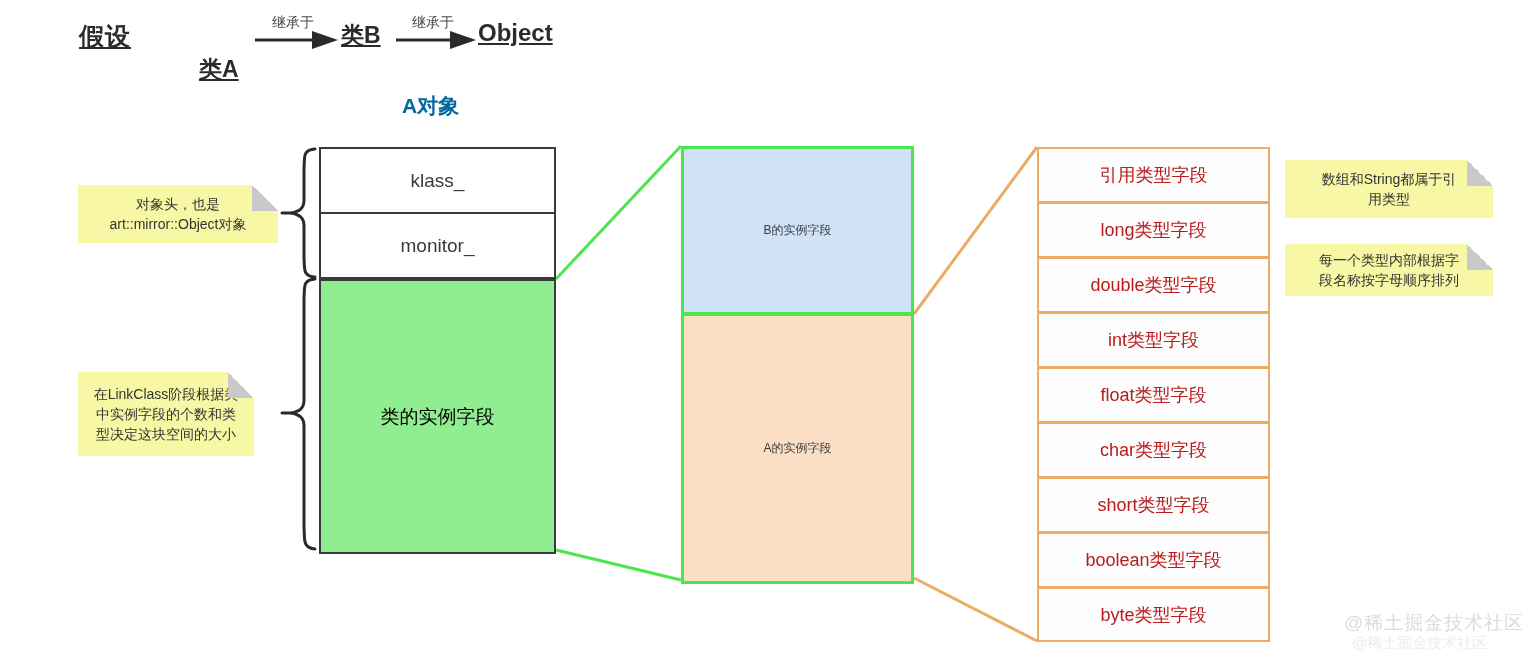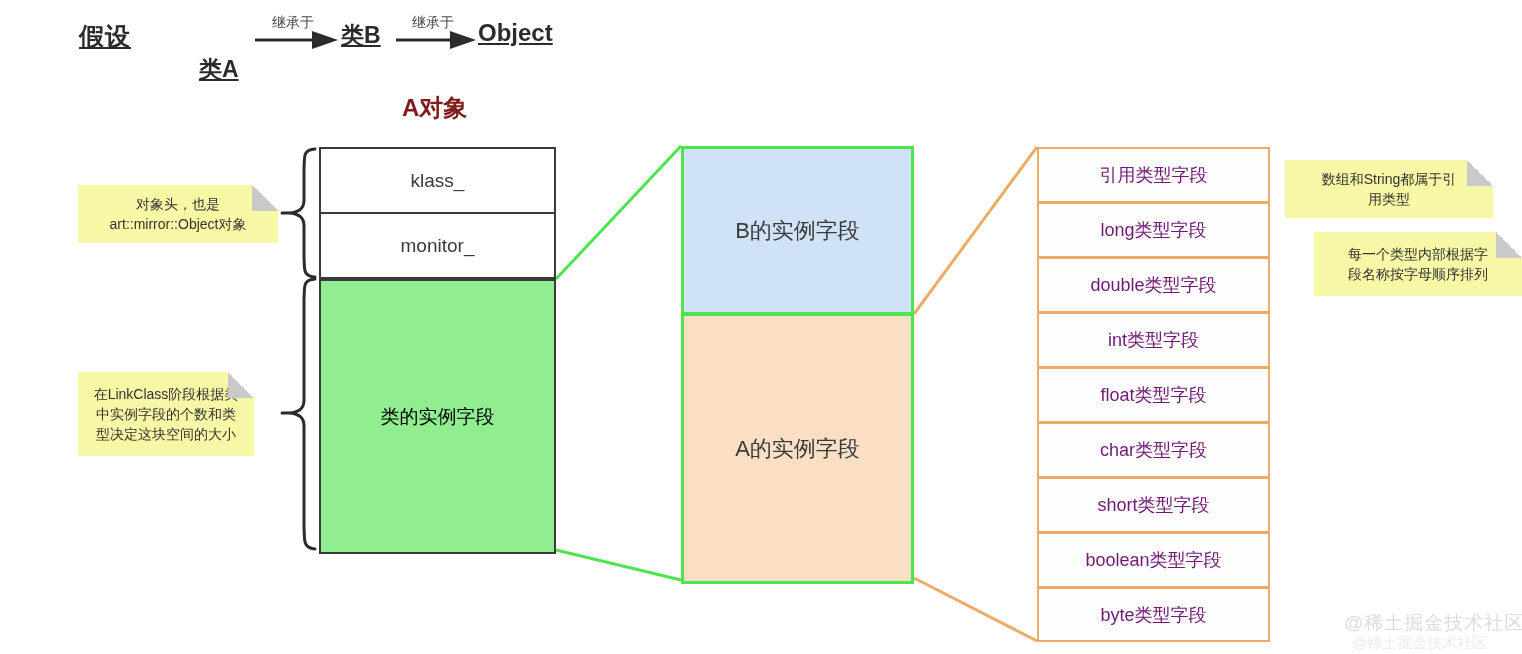--- a/index.html
+++ b/index.html
@@ -15,72 +15,72 @@
   .hdr-item{position:absolute;font-weight:bold;color:#2b2b2b;white-space:nowrap;text-decoration:underline;}
   #hdr-assume{left:79px;top:20px;font-size:25px;letter-spacing:1px;}
   #hdr-classA{left:199px;top:20px;font-size:23px;margin-top:34px;}
   #hdr-classB{left:341px;top:20px;font-size:23px;}
   #hdr-object{left:478px;top:19px;font-size:24px;}
   .arrow-label{position:absolute;font-size:14px;font-weight:normal;color:#4a4a4a;white-space:nowrap;}
   #lbl-inherit-1{left:272px;top:14px;}
   #lbl-inherit-2{left:412px;top:14px;}
 
   
-  #a-object-title{position:absolute;left:402px;top:92px;font-size:24px;font-weight:bold;color:#7f1d1d;white-space:nowrap;}
+  #a-object-title{position:absolute;left:402px;top:92px;font-size:21px;font-weight:bold;color:#0369a1;white-space:nowrap;}
 
   
   .obj-col{position:absolute;left:319px;top:147px;width:237px;}
   .obj-cell{
     box-sizing:border-box;width:237px;border:2px solid #3a3a3a;
     display:flex;align-items:center;justify-content:center;
     font-size:19px;color:#3a3a3a;background:#fff;
   }
   #cell-klass{height:66px;border-bottom-width:1px;}
   #cell-monitor{height:66px;border-top-width:1px;border-bottom-width:2px;}
   #cell-instance-fields{
     height:275px;background:#90EE90;border-top-width:2px;font-size:19px;color:#000000;
   }
 
   
   .mid-col{position:absolute;left:681px;top:146px;width:233px;}
   .mid-cell{
     box-sizing:border-box;width:233px;border:3px solid #4ee44e;
     display:flex;align-items:center;justify-content:center;
-    font-size:22px;color:#3a3a3a;
+    font-size:12px;color:#3a3a3a;
   }
   #cell-b-fields{height:168px;background:#cfe2f8;border-bottom-width:2px;}
   #cell-a-fields{height:270px;background:#fbdfc4;border-top-width:2px;}
 
   
   .field-list{position:absolute;left:1037px;top:147px;width:233px;}
   .field-row{
     box-sizing:border-box;width:233px;height:55px;
     border:2px solid #eeab66;border-bottom-width:1px;
     background:#fdfdfd;
     display:flex;align-items:center;justify-content:center;
-    font-size:18px;color:#701a75;white-space:nowrap;
+    font-size:18px;color:#b91c1c;white-space:nowrap;
   }
   .field-row:last-child{border-bottom-width:2px;}
 
   
   .note{
     position:absolute;background:#f7f7a5;
     font-size:14px;line-height:1.45;color:#333;
     text-align:center;box-sizing:border-box;
     display:flex;align-items:center;justify-content:center;
     padding:6px 10px;white-space:pre-line;
   }
   .note .fold{
     position:absolute;right:0;top:0;width:26px;height:26px;
     background:linear-gradient(225deg,#ffffff 0 50%,#c9c9c9 50% 100%);
   }
   #note-header{left:78px;top:185px;width:200px;height:58px;}
   #note-linkclass{left:78px;top:372px;width:176px;height:84px;}
   #note-ref-type{left:1285px;top:160px;width:208px;height:58px;}
-  #note-alpha{left:1285px;top:232px;width:208px;height:64px;margin-left:29px;}
+  #note-alpha{left:1285px;top:244px;width:208px;height:52px;}
 
   
   #watermark{
     position:absolute;left:1344px;top:610px;font-size:19px;color:#dcdcdc;
     white-space:nowrap;letter-spacing:1px;
   }
   #watermark-sub{
     position:absolute;left:1352px;top:634px;font-size:15px;color:#ececec;
     white-space:nowrap;
   }

